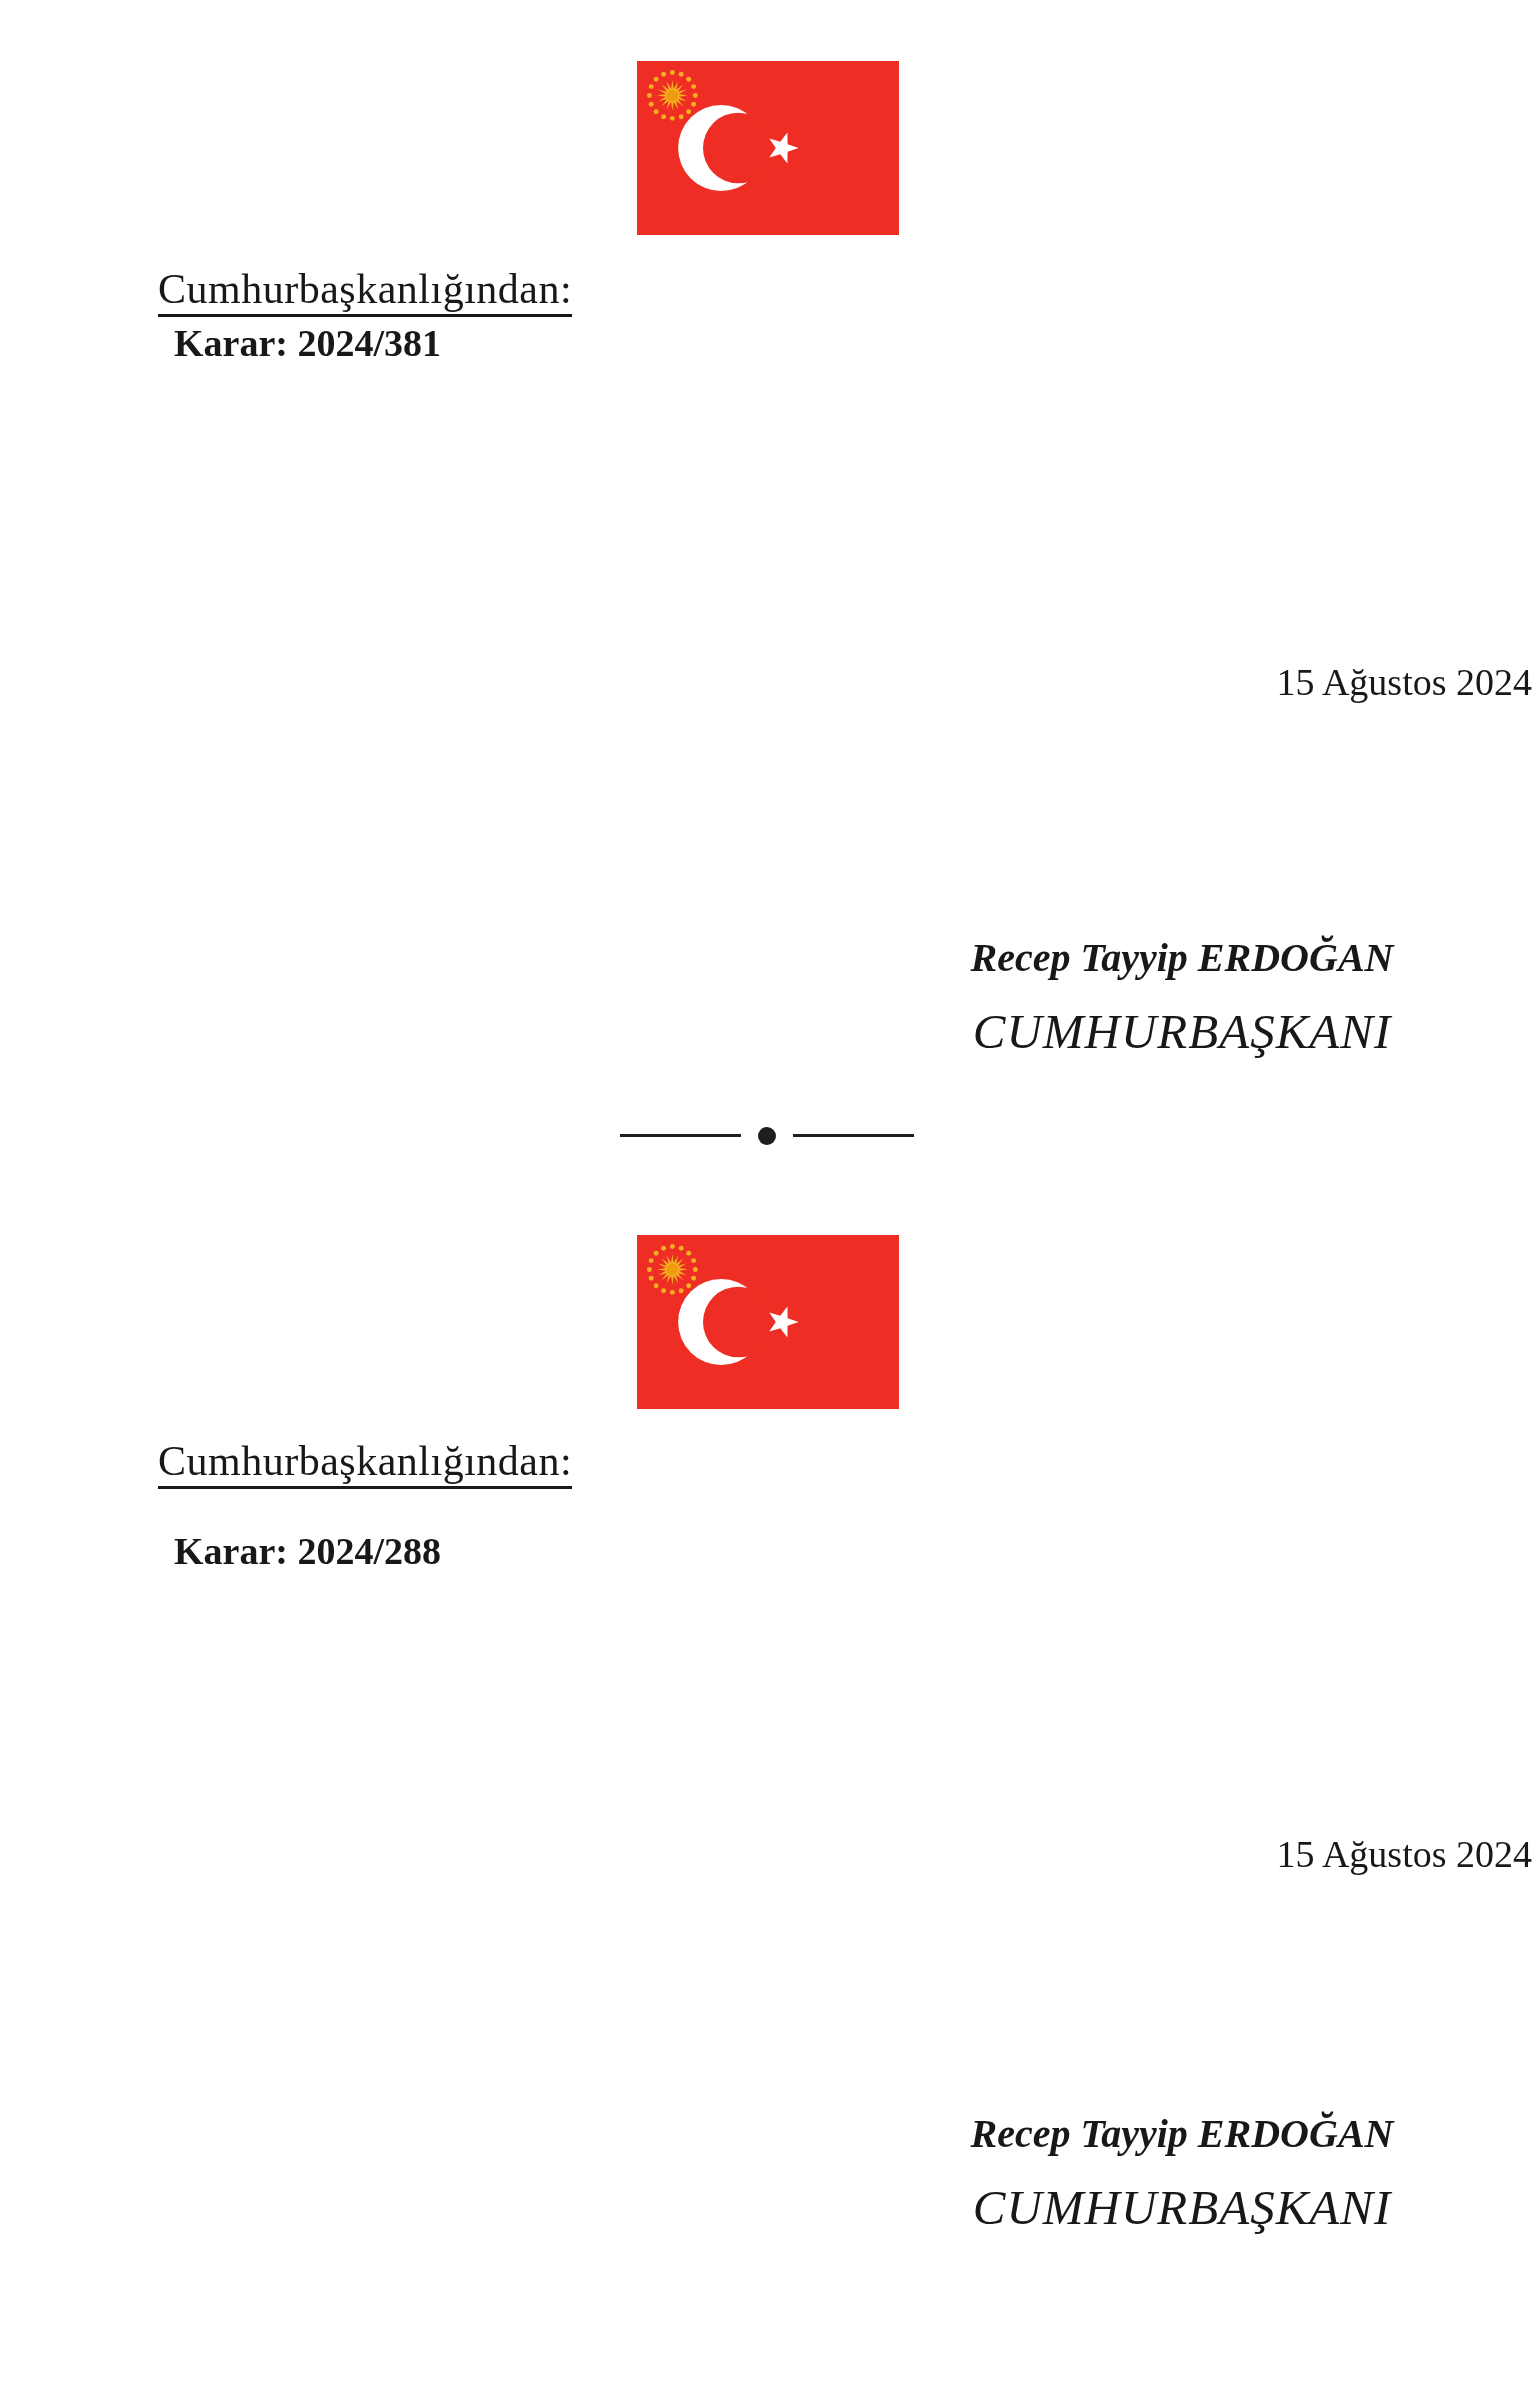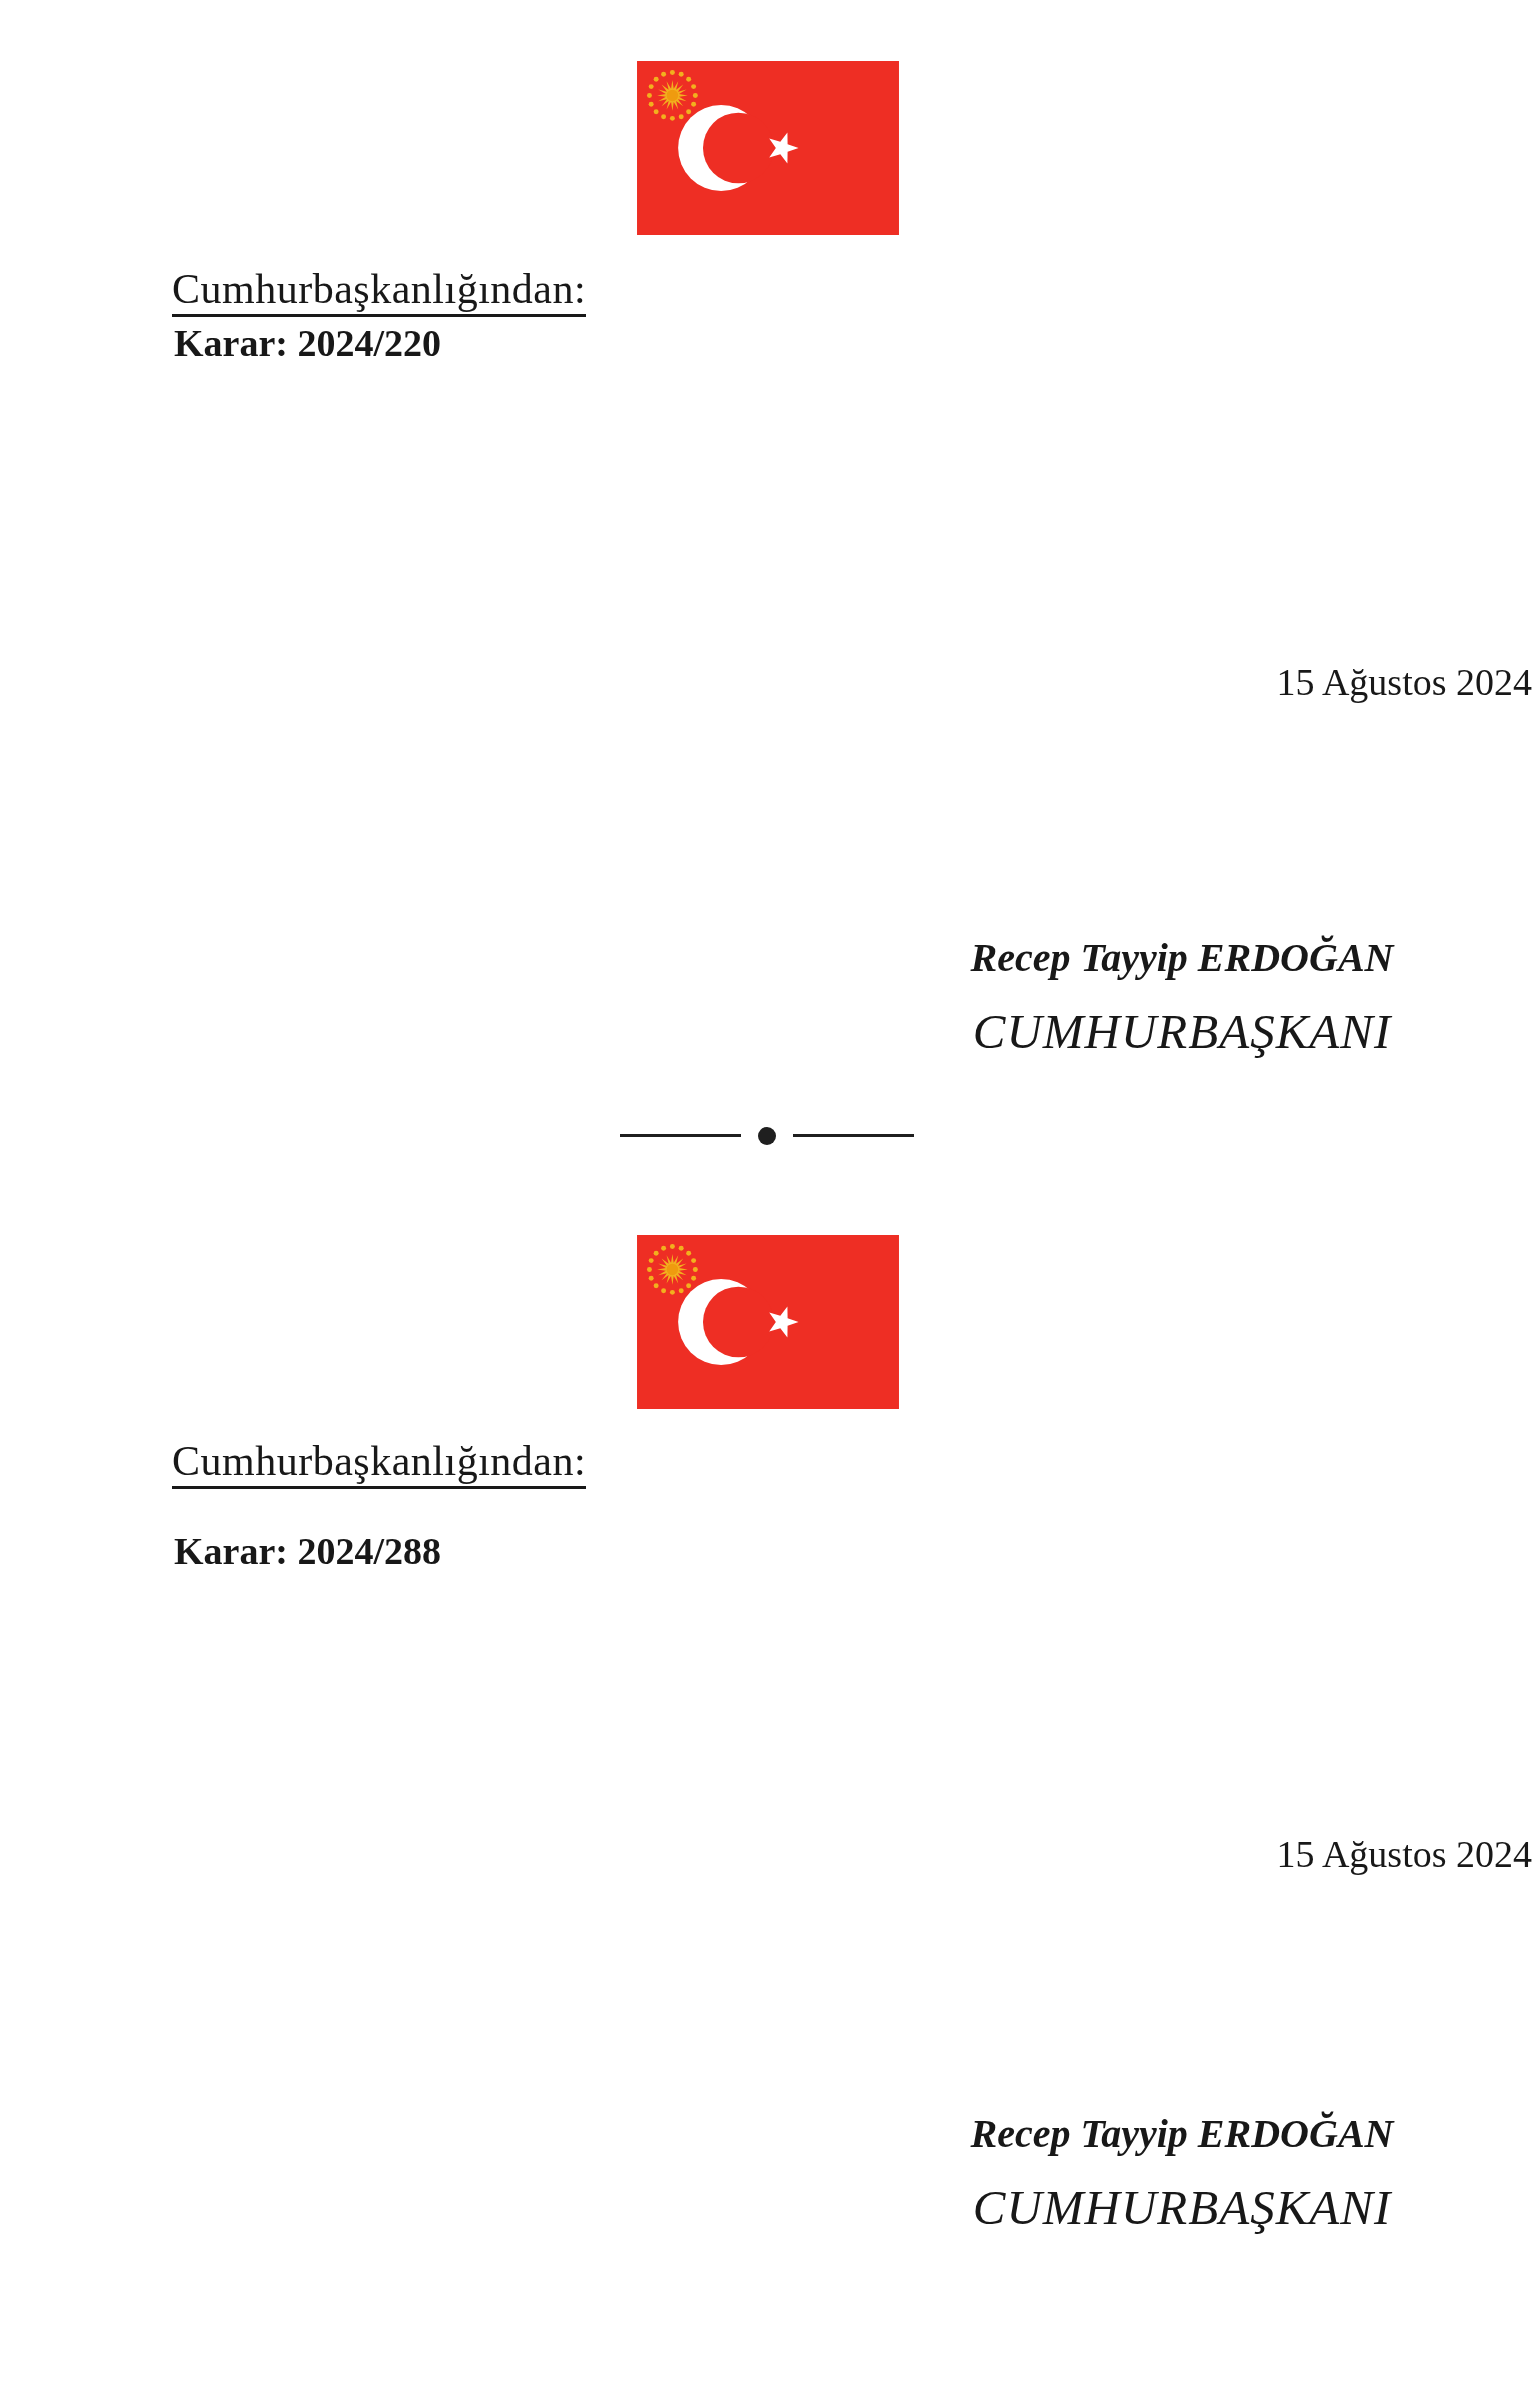--- a/index.html
+++ b/index.html
@@ -16,21 +16,21 @@
     position: absolute;
     left: 637px;
     width: 262px;
     height: 174px;
     display: block;
   }
   .flag-1 { top: 61px; }
   .flag-2 { top: 1235px; }
   .heading {
     position: absolute;
-    left: 172px;
+    left: 158px;
     font-size: 42px;
     line-height: 48px;
     font-weight: normal;
     letter-spacing: 0.5px;
   }
   .heading-1 { top: 265px; }
   .heading-2 { top: 1437px; }
   .heading .u {
     display: inline-block;
     border-bottom: 3.8px solid #181818;
@@ -137,21 +137,21 @@
     <circle cx="37" cy="36" r="6" fill="#ef9b0f"></circle>
     <circle cx="88" cy="91" r="45" fill="#ffffff"></circle>
     <circle cx="106" cy="91" r="37" fill="#ee2e24"></circle>
     <polygon points="169,91 157.5,87 157.3,74.8 149.9,84.5 138.3,81 145.2,91 138.3,101 149.9,97.5 157.3,107.2 157.5,95" fill="#ffffff"></polygon>
   </svg>
 
   <div class="heading heading-1">
     <span class="u">Cumhurbaşkanlığından:</span>
   </div>
 
-  <div class="decision decision-1">Karar: 2024/220</div>
+  <div class="decision decision-1">Karar: 2024/381</div>
 
 
   <div class="date-line date-1">15 Ağustos 2024</div>
 
   <div class="signature signature-1">
     <div class="sig-name">Recep Tayyip ERDOĞAN</div>
     <div class="sig-title">CUMHURBAŞKANI</div>
   </div>
 
   <div class="separator">

